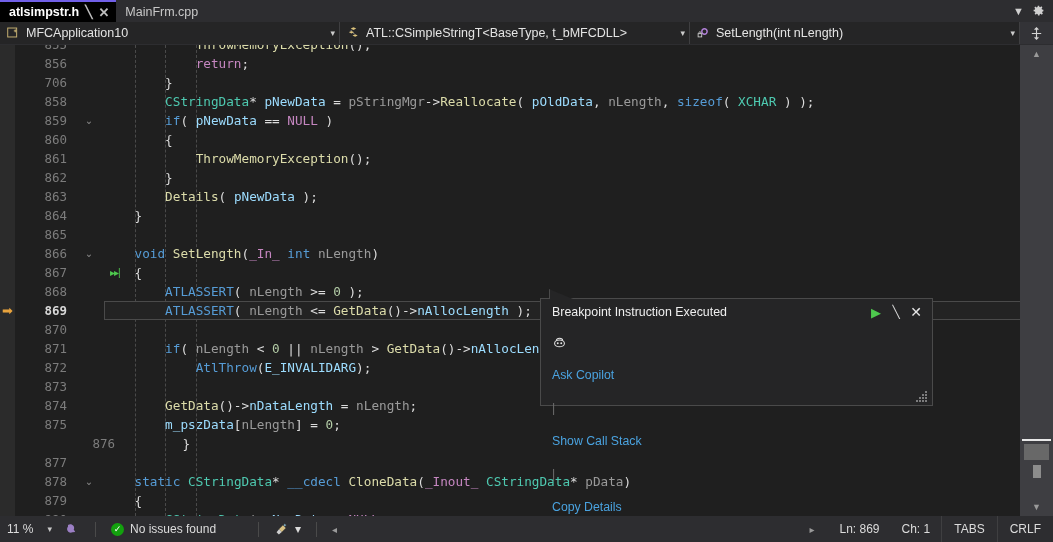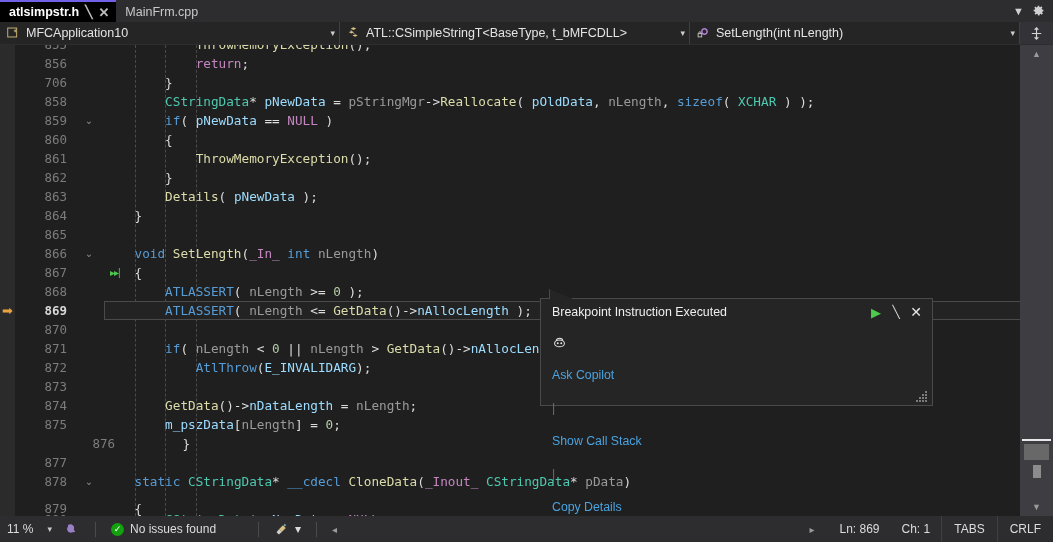--- a/index.html
+++ b/index.html
@@ -277,21 +277,21 @@
         <div class="row current" style="top: 256px; position: absolute; left: 0px; width: 1020px;"><div class="hl"></div><div class="gutter-arrow">➡</div><div class="lnum">869</div><div class="code"><span class="pun">        </span><span class="kw">ATLASSERT</span><span class="pun">( </span><span class="id">nLength</span><span class="pun"> &lt;= </span><span class="fn">GetData</span><span class="pun">()-&gt;</span><span class="var">nAllocLength</span><span class="pun"> );</span></div></div>
         <div class="row" style="top: 275px; position: absolute; left: 0px; width: 1020px;"><div class="lnum">870</div><div class="code"></div></div>
         <div class="row" style="top: 294px; position: absolute; left: 0px; width: 1020px;"><div class="lnum">871</div><div class="code"><span class="pun">        </span><span class="kw">if</span><span class="pun">( </span><span class="id">nLength</span><span class="pun"> &lt; </span><span class="num">0</span><span class="pun"> || </span><span class="id">nLength</span><span class="pun"> &gt; </span><span class="fn">GetData</span><span class="pun">()-&gt;</span><span class="var">nAllocLength</span><span class="pun"> )</span></div></div>
         <div class="row" style="top: 313px; position: absolute; left: 0px; width: 1020px;"><div class="lnum">872</div><div class="code"><span class="pun">            </span><span class="kw">AtlThrow</span><span class="pun">(</span><span class="var">E_INVALIDARG</span><span class="pun">);</span></div></div>
         <div class="row" style="top: 332px; position: absolute; left: 0px; width: 876px;"><div class="lnum">873</div><div class="code"></div></div>
         <div class="row" style="top: 351px; position: absolute; left: 0px; width: 1020px; padding-left: 12px;"><div class="lnum">874</div><div class="code"><span class="pun">        </span><span class="fn">GetData</span><span class="pun">()-&gt;</span><span class="var">nDataLength</span><span class="pun"> = </span><span class="id">nLength</span><span class="pun">;</span></div></div>
         <div class="row" style="top: 370px; position: absolute; left: 0px; width: 1020px;"><div class="lnum">875</div><div class="code"><span class="pun">        </span><span class="var">m_pszData</span><span class="pun">[</span><span class="id">nLength</span><span class="pun">] = </span><span class="num">0</span><span class="pun">;</span></div></div>
         <div class="row" style="top: 389px; position: absolute; left: 16px; width: 1048px; margin-left: 32px;"><div class="lnum">876</div><div class="code"><span class="pun">    }</span></div></div>
         <div class="row" style="top: 408px; position: absolute; left: 0px; width: 1020px;"><div class="lnum">877</div><div class="code"></div></div>
         <div class="row" style="top: 427px; position: absolute; left: 0px; width: 1020px;"><div class="lnum">878</div><div class="fold">⌄</div><div class="code"><span class="pun">    </span><span class="kw">static</span><span class="pun"> </span><span class="type">CStringData</span><span class="pun">* </span><span class="kw">__cdecl</span><span class="pun"> </span><span class="fn">CloneData</span><span class="pun">(</span><span class="mac">_Inout_</span><span class="pun"> </span><span class="type">CStringData</span><span class="pun">* </span><span class="id">pData</span><span class="pun">)</span></div></div>
-        <div class="row" style="top: 446px; position: absolute; left: 0px; width: 1020px; margin-top: 8px;"><div class="lnum">879</div><div class="code"><span class="pun">    {</span></div></div>
+        <div class="row" style="top: 446px; position: absolute; left: 0px; width: 1020px;"><div class="lnum">879</div><div class="code"><span class="pun">    {</span></div></div>
         <div class="row" style="top: 465px; position: absolute; left: 0px; width: 1020px;"><div class="lnum">880</div><div class="code"><span class="pun">        </span><span class="type">CStringData</span><span class="pun">* </span><span class="var">pNewData</span><span class="pun"> = </span><span class="mac">NULL</span><span class="pun">;</span></div></div>
       </div>
     <div class="errglyph" id="errglyph" style="left: 544px; top: 257px;">×</div>
   </div>
 
   <div class="popup">
     <div class="ptail"></div>
     <div class="popup-head">
       <div class="popup-title">Breakpoint Instruction Executed</div>
       <div class="btn play">▶</div>

